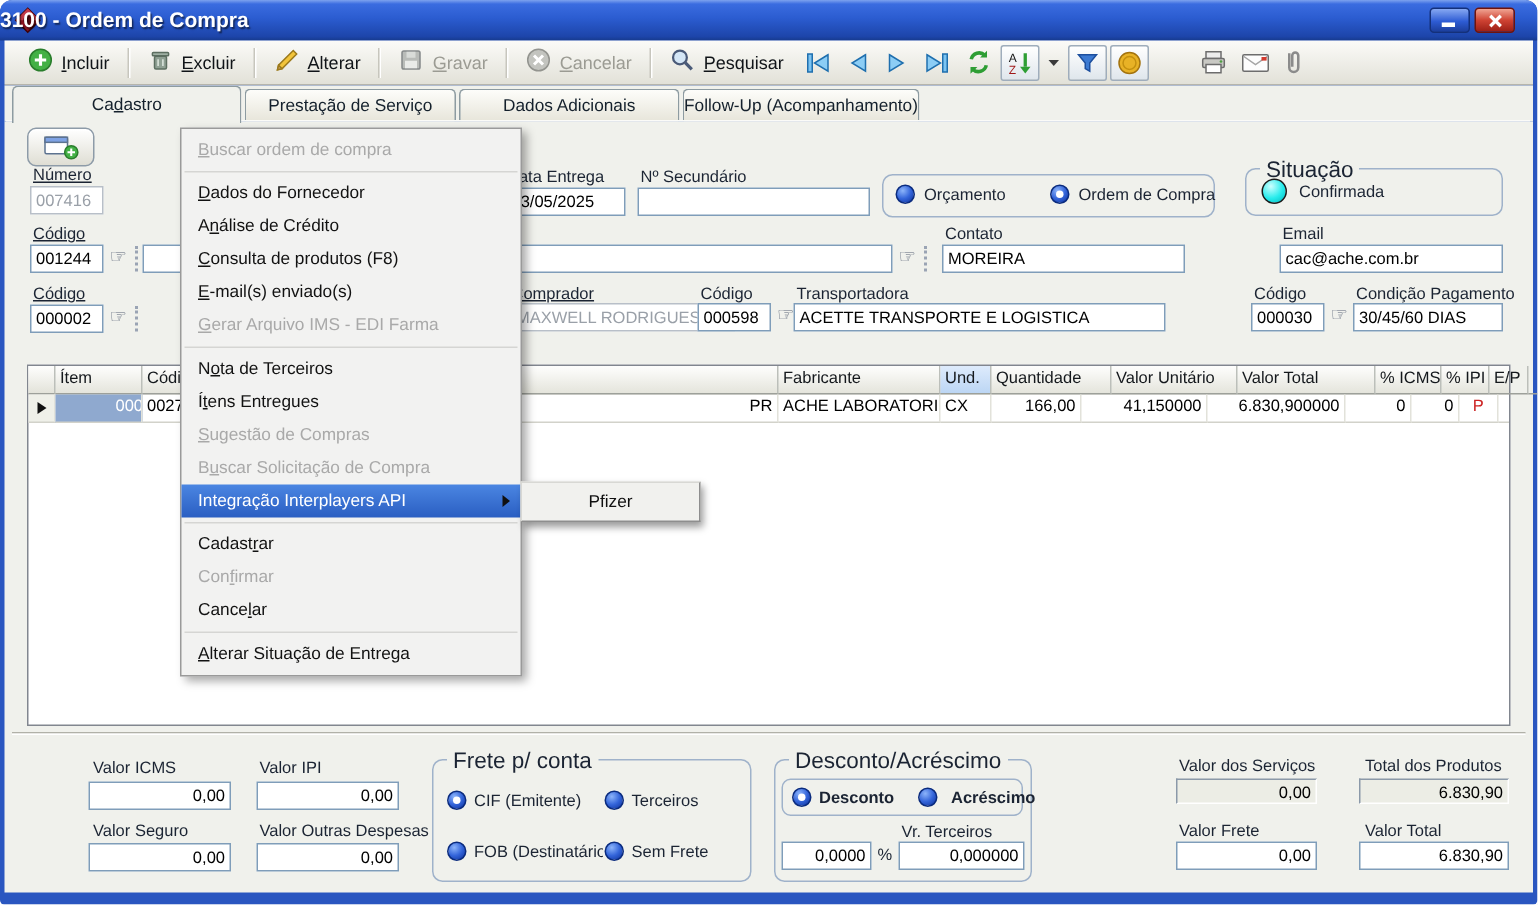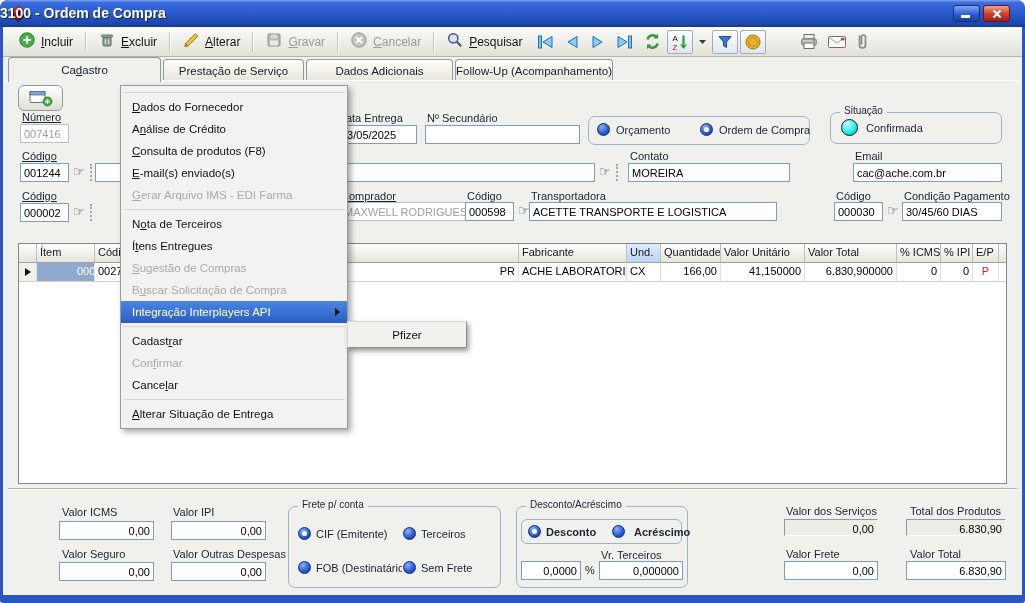--- a/index.html
+++ b/index.html
@@ -42,21 +42,21 @@
   .lk{text-decoration:underline;}
   .fld{position:absolute;height:19px;background:#fff;border:1px solid #7f9db9;font-size:11px;line-height:16px;color:#000;
     padding:1px 3px;white-space:nowrap;overflow:hidden;z-index:2;}
   .fld.r{text-align:right;}
   .fld.dis{color:#9aa0a8;border-color:#b8bfc8;}
   .fld.ro{background:#ecede5;border-color:#8b99a9 #ffffff #ffffff #8b99a9;}
   .hand{position:absolute;width:19px;height:17px;font-family:"DejaVu Sans",sans-serif;font-size:13px;line-height:16px;color:#5a6578;
     border-right:2px dotted #9aa4b4;z-index:2;}
 
   .gb{position:absolute;border:1px solid #9fb2ca;border-radius:7px;z-index:2;}
-  .gl{position:absolute;top:-8px;left:9px;background:#f0f1ec;padding:0 4px;font-size:10px;color:#1b2433;white-space:nowrap;}
+  .gl{position:absolute;top:-8px;left:9px;background:#f0f1ec;padding:0 4px;font-size:15px;color:#1b2433;white-space:nowrap;}
 
   .rad{position:absolute;width:13px;height:13px;border-radius:50%;border:1px solid #0a2b7e;z-index:3;
     background:radial-gradient(circle at 35% 28%,#8cb4fa 0%,#3465da 50%,#0b2f98 100%);
     display:flex;align-items:center;justify-content:center;}
   .rad.sel::after{content:"";width:5px;height:5px;border-radius:50%;background:#fff;}
   .statuscircle{position:absolute;width:17px;height:17px;border-radius:50%;border:1px solid #1a1a1a;z-index:3;
     background:radial-gradient(circle at 35% 28%,#ccffff 0%,#27ecec 55%,#00b6bd 100%);}
 
   
   .grid{position:absolute;left:18px;top:243px;width:989px;height:241px;background:#fff;border:1px solid #81868f;z-index:2;}
@@ -318,21 +318,21 @@
   <div class="fld" style="left:902px;top:202px;width:100px;">30/45/60 DIAS</div>
 
   <div class="grid">
     <div class="ghead">
       <div class="hc indh" style="width:18px;"></div>
       <div class="hc" style="width:58px;">Ítem</div>
       <div class="hc" style="width:52px;">Código</div>
       <div class="hc" style="width:372px;"></div>
       <div class="hc" style="width:108px;">Fabricante</div>
       <div class="hc undh" style="width:34px;">Und.</div>
-      <div class="hc" style="width:60px;">Quantidade</div>
+      <div class="hc" style="width:80px;">Quantidade</div>
       <div class="hc" style="width:84px;">Valor Unitário</div>
       <div class="hc" style="width:92px;">Valor Total</div>
       <div class="hc" style="width:44px;">% ICMS</div>
       <div class="hc" style="width:32px;">% IPI</div>
       <div class="hc" style="width:26px;">E/P</div>
       <div class="hc" style="flex:1;border-right:none;"></div>
     </div>
     <div class="grow">
       <div class="dc indc" style="width:18px;">
           <span class="rowarrow"></span>
@@ -392,20 +392,21 @@
   <div class="lbl" style="left:786px;top:505px;">Valor dos Serviços</div>
   <div class="fld r ro" style="left:784px;top:519px;width:94px;height:17px;">0,00</div>
   <div class="lbl" style="left:910px;top:505px;">Total dos Produtos</div>
   <div class="fld r ro" style="left:906px;top:519px;width:100px;height:17px;">6.830,90</div>
   <div class="lbl" style="left:786px;top:548px;">Valor Frete</div>
   <div class="fld r" style="left:784px;top:561px;width:94px;">0,00</div>
   <div class="lbl" style="left:910px;top:548px;">Valor Total</div>
   <div class="fld r" style="left:906px;top:561px;width:100px;">6.830,90</div>
 
   <div id="ctxmenu">
+    <div class="mi dis"><u>B</u>uscar ordem de compra</div>
     <div class="msep"></div>
     <div class="mi"><u>D</u>ados do Fornecedor</div>
     <div class="mi">A<u>n</u>álise de Crédito</div>
     <div class="mi"><u>C</u>onsulta de produtos (F8)</div>
     <div class="mi"><u>E</u>-mail(s) enviado(s)</div>
     <div class="mi dis"><u>G</u>erar Arquivo IMS - EDI Farma</div>
     <div class="msep"></div>
     <div class="mi">N<u>o</u>ta de Terceiros</div>
     <div class="mi">Í<u>t</u>ens Entregues</div>
     <div class="mi dis"><u>S</u>ugestão de Compras</div>

